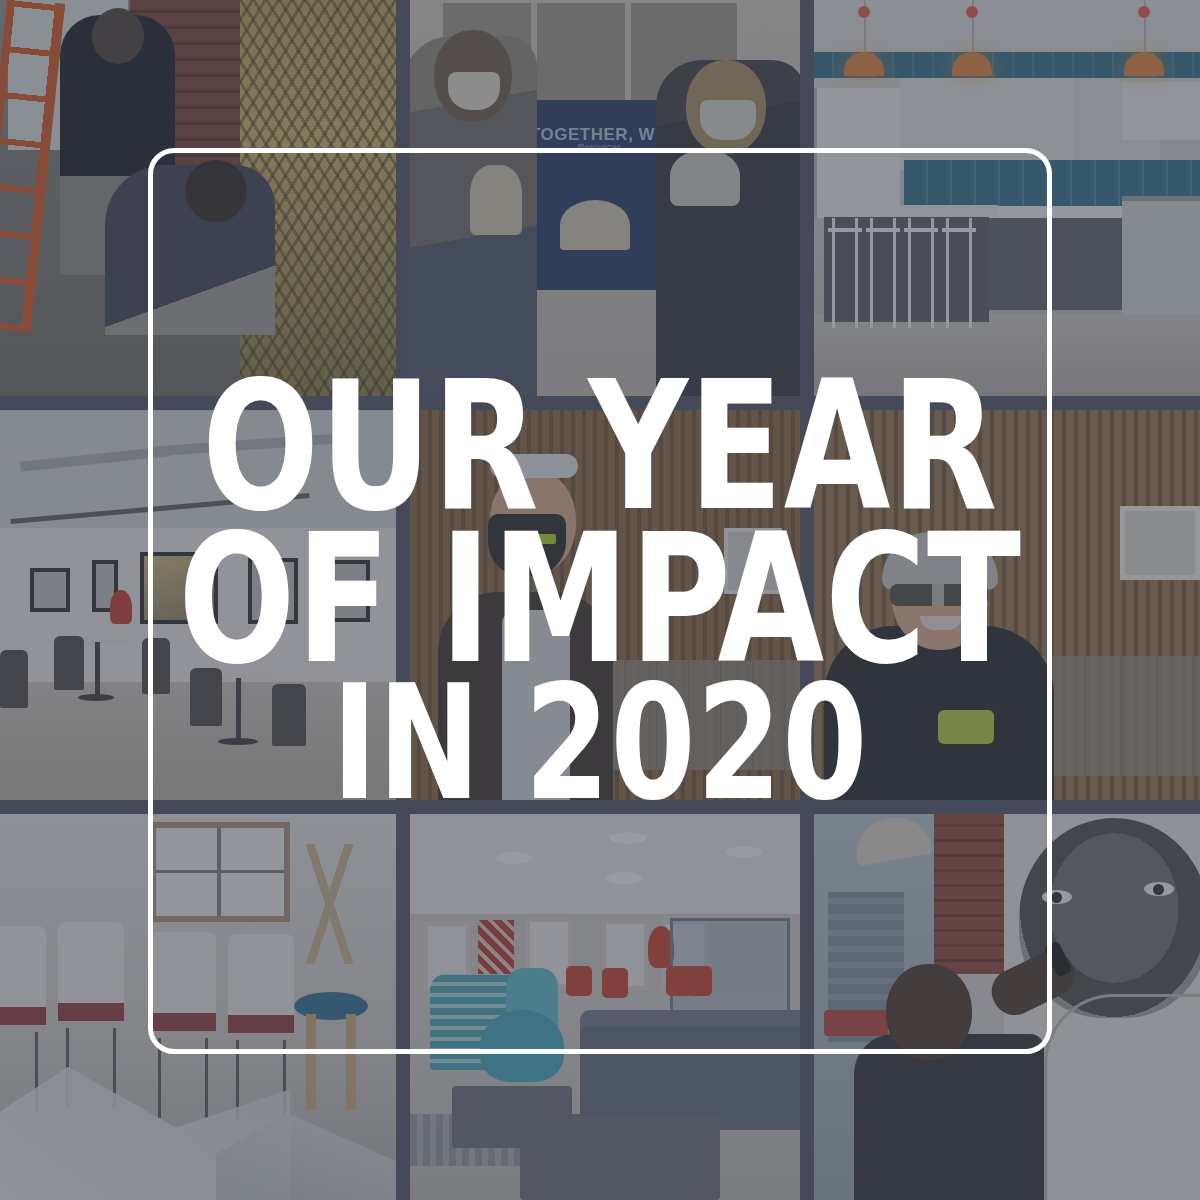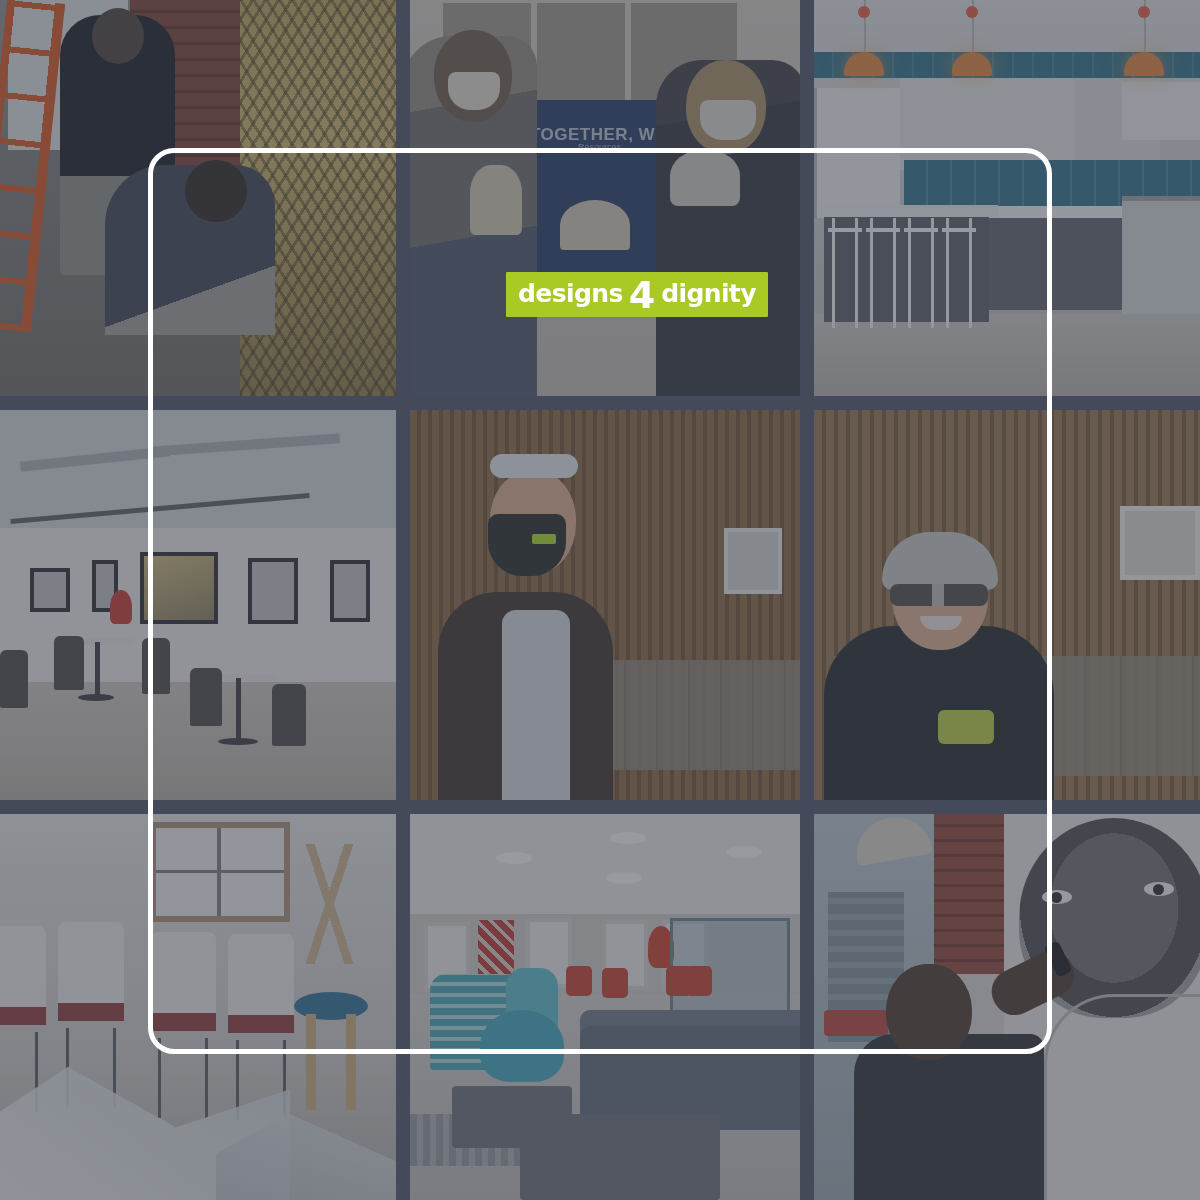--- a/index.html
+++ b/index.html
@@ -437,20 +437,20 @@
         <div class="watch"></div>
       </div>
     </div>
 
   </div>
 
   <div id="wash"></div>
 
   <div id="frame"></div>
 
-  <div id="logo">
-    <span class="lw">designs</span>
-    <span class="l4">4</span>
-    <span class="lw">dignity</span>
+
+  <div id="headline">
+    <div class="l1">OUR YEAR</div>
+    <div class="l2">OF IMPACT</div>
+    <div class="l3">IN 2020</div>
   </div>
 
-
 </div>
 
 </body></html>

